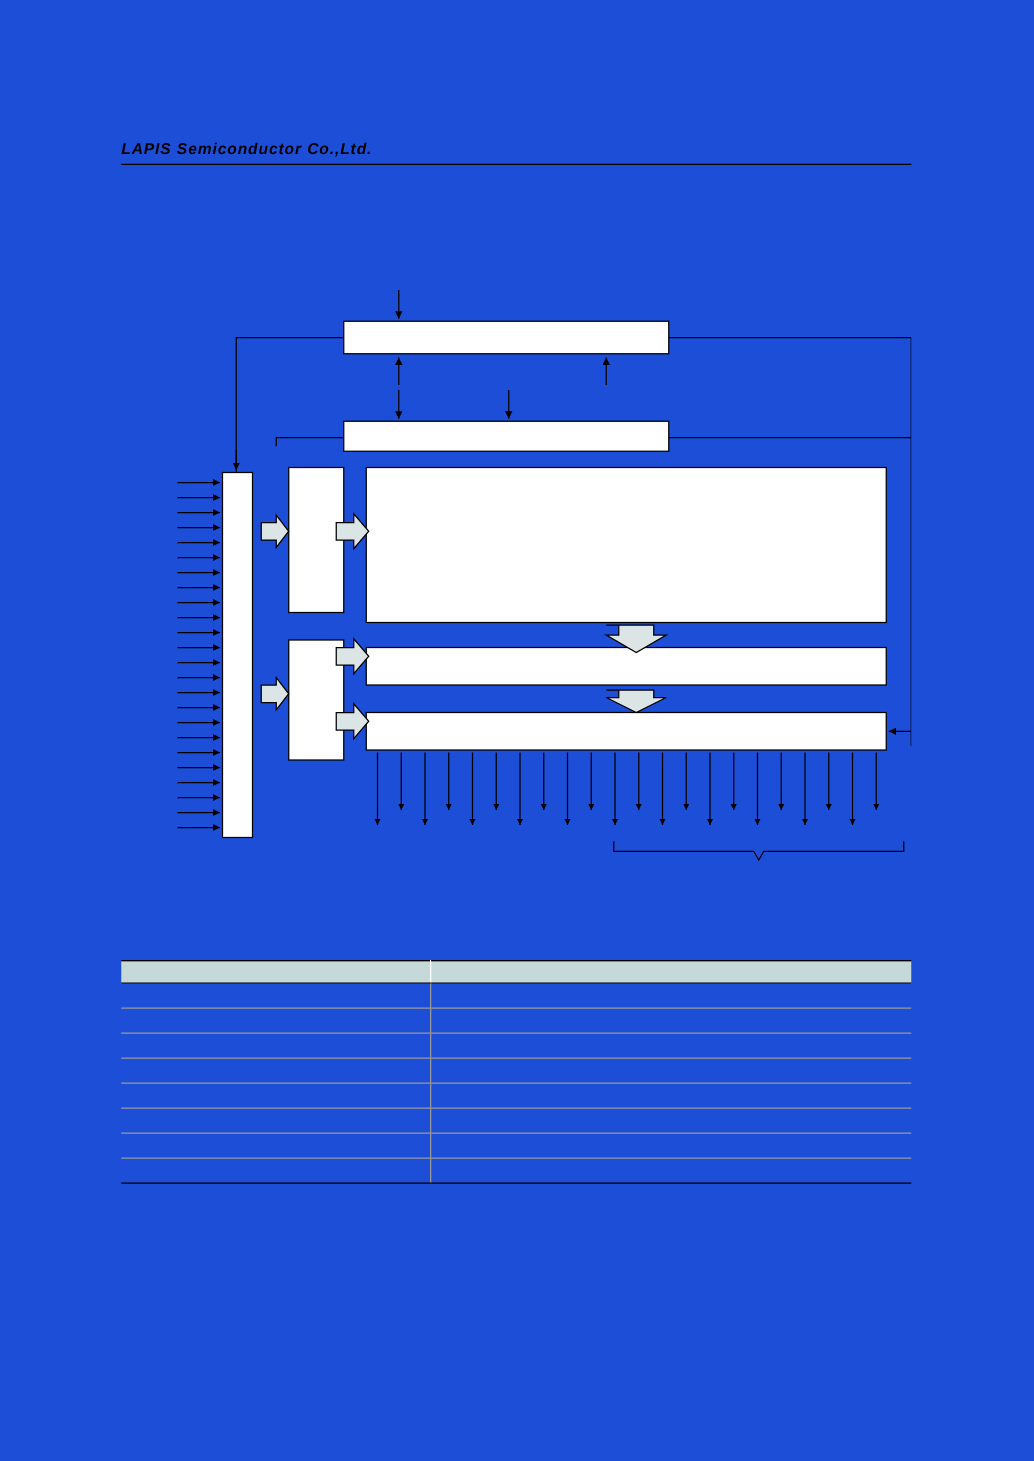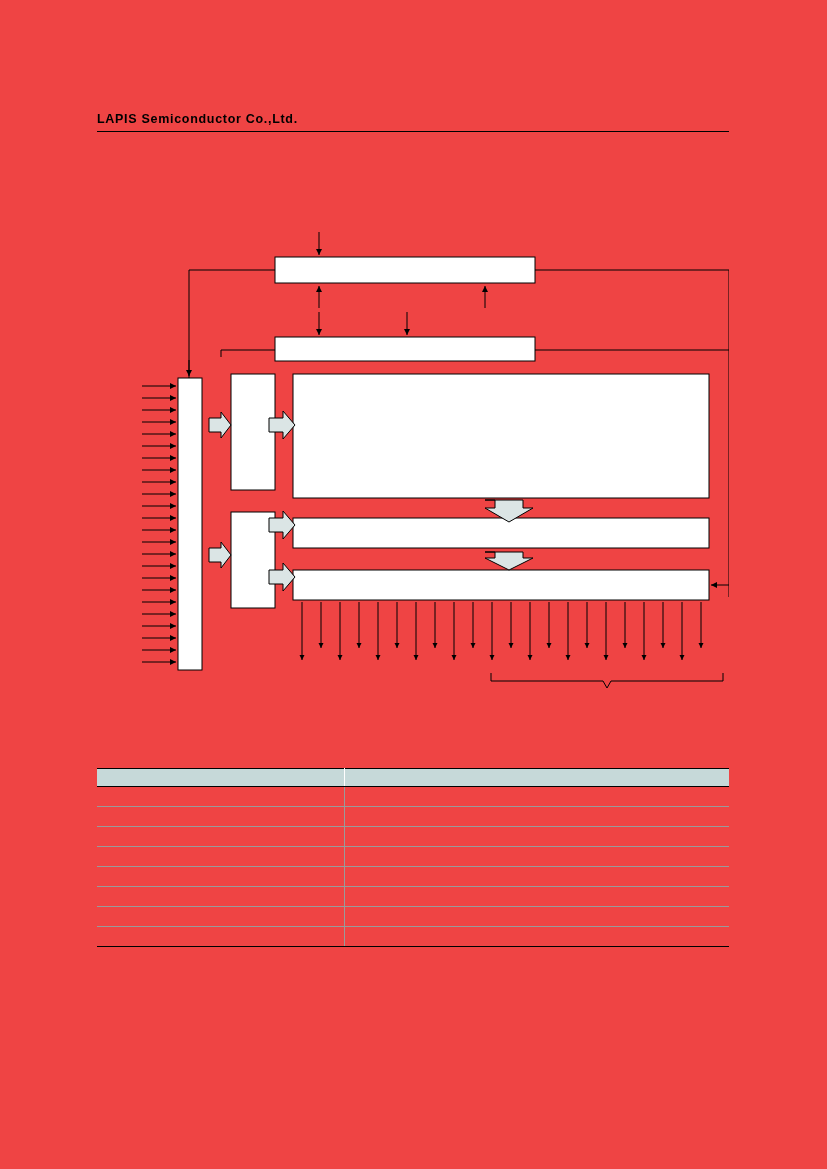--- a/index.html
+++ b/index.html
@@ -7,22 +7,23 @@
     padding: 0;
     background: #ffffff;
   }
   body {
     font-family: "Liberation Sans", sans-serif;
   }
   .page {
     position: relative;
     width: 827px;
     height: 1169px;
-    background: #ef4444;
+    background: #1d4ed8;
     overflow: hidden;
+    font-style: italic;
   }
 
   
   .hdr {
     position: absolute;
     left: 97px;
     top: 112px;
     width: 632px;
   }
   .hdr-title {

